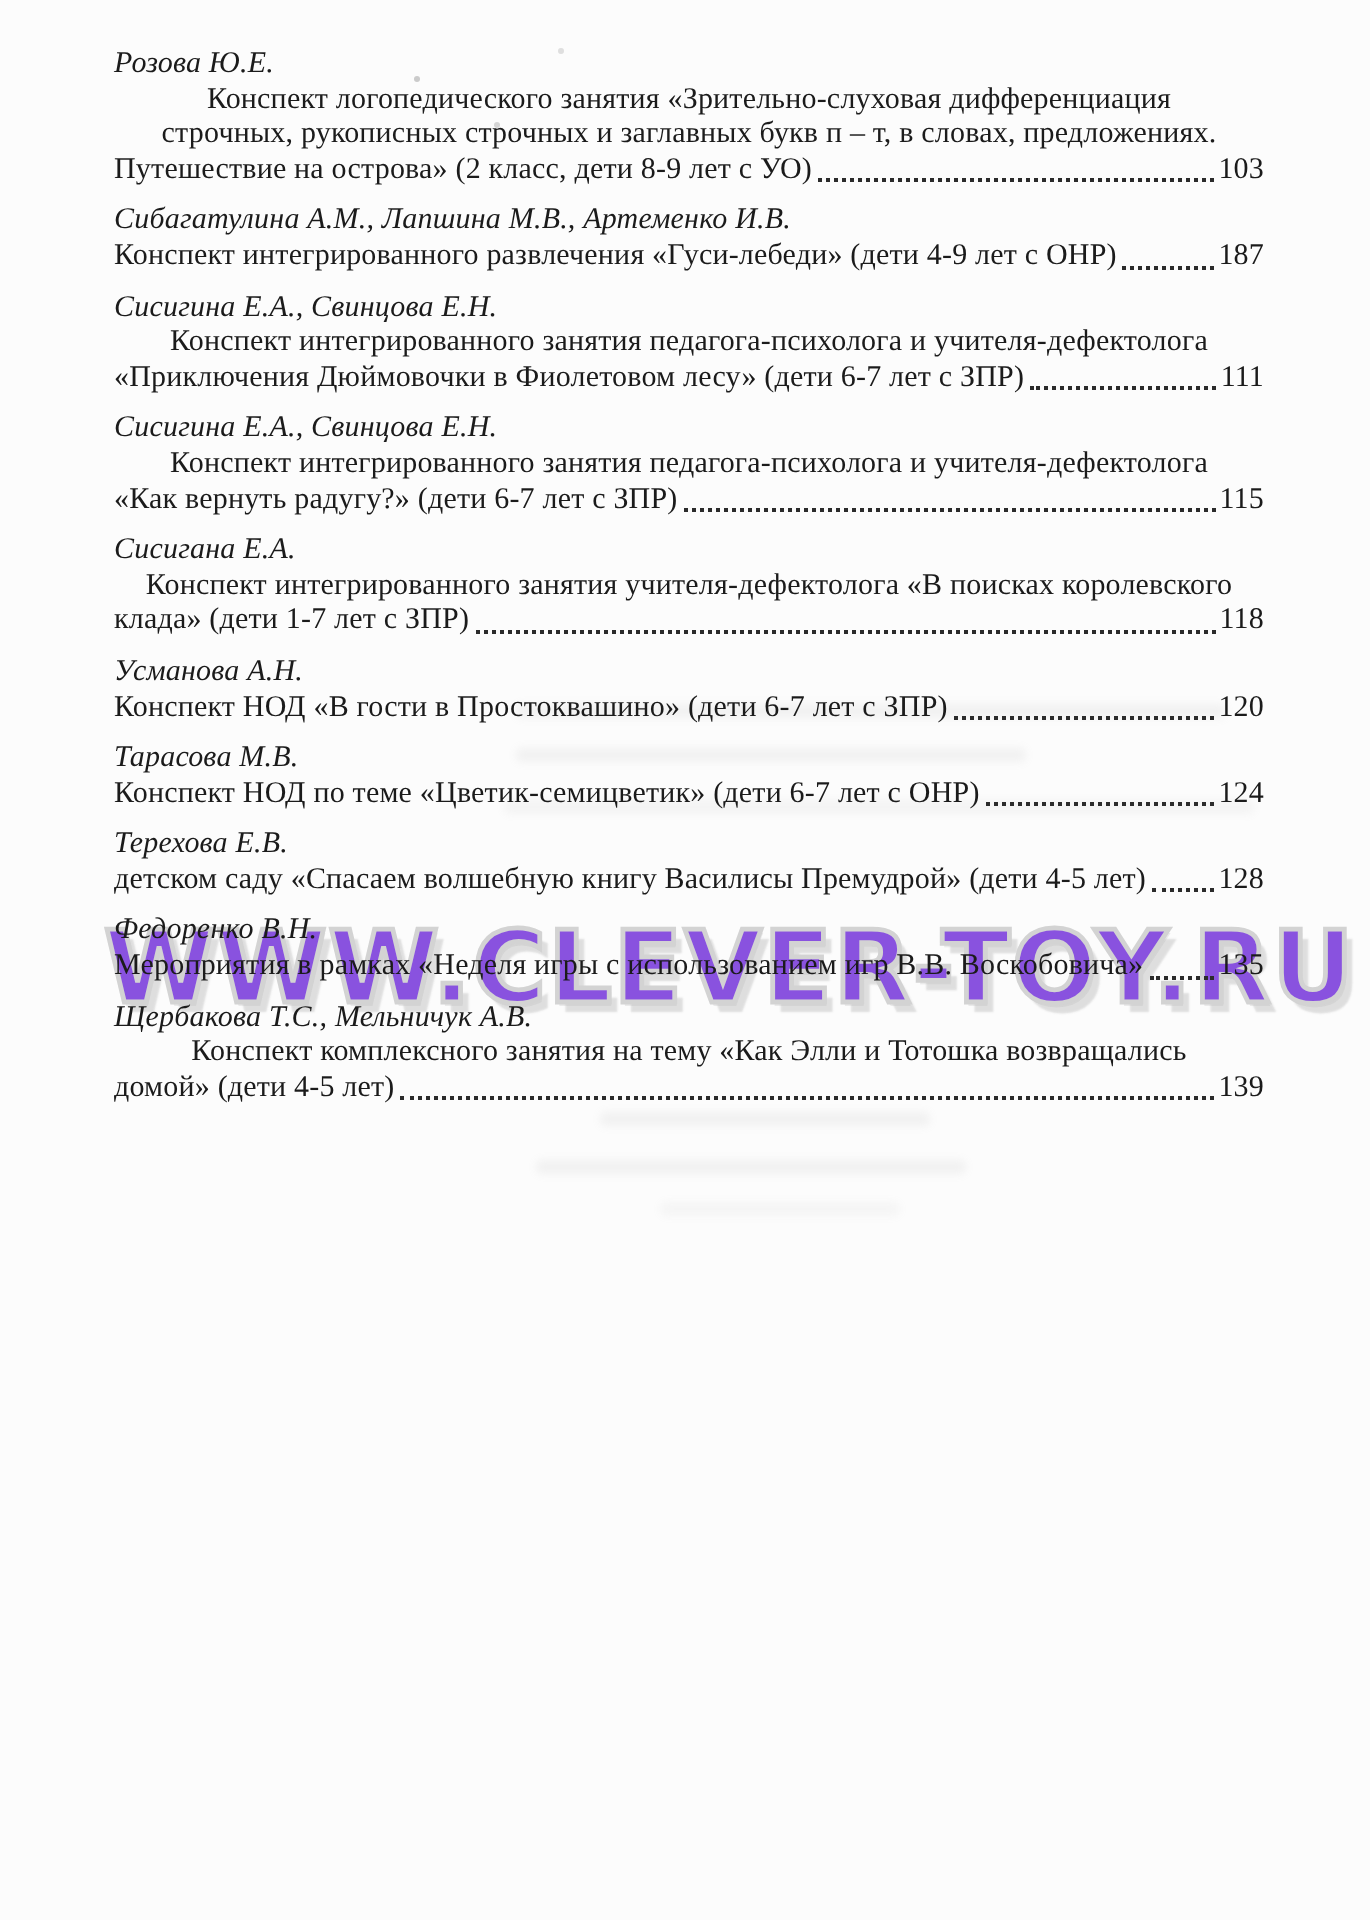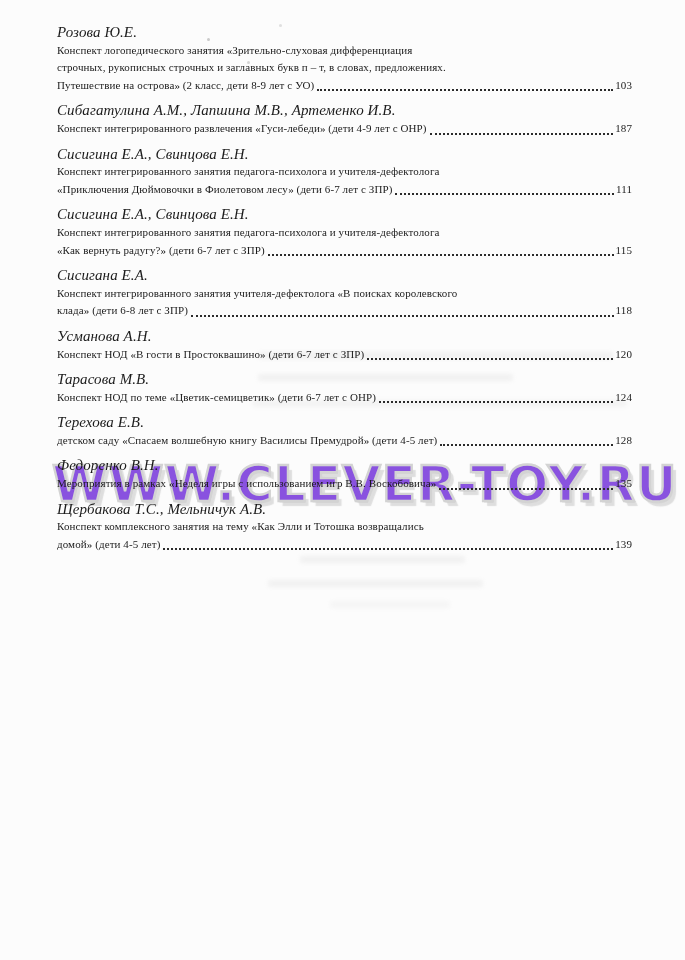--- a/index.html
+++ b/index.html
@@ -23,24 +23,25 @@
   }
   .entry{margin:0 0 8px 0;}
   .authors{
     font-style:italic;
     font-size:15px;
     line-height:17.6px;
     white-space:nowrap;
     letter-spacing:.1px;
   }
   .line{
-    font-size:11px;
+    font-size:15px;
     line-height:17.6px;
     white-space:nowrap;
     letter-spacing:.1px;
+    text-align:center;
   }
   .line.last{display:flex;}
   .line.last .t{white-space:nowrap;}
   .leader{
     flex:1 1 auto;
     min-width:8px;
     margin:0 2px 3px 3px;
     border-bottom:2px dotted #2b2b2b;
   }
   .pg{white-space:nowrap;}
@@ -145,21 +146,21 @@
         <span class="pg">115</span>
       </div>
     </section>
 
     <section class="entry">
       <div class="authors">Сисигана Е.А.</div>
       <div>
           <div class="line">Конспект интегрированного занятия учителя-дефектолога «В поисках королевского</div>
         </div>
       <div class="line last">
-        <span class="t">клада» (дети 6-8 лет с ЗПР)</span>
+        <span class="t">клада» (дети 1-7 лет с ЗПР)</span>
         <span class="leader"></span>
         <span class="pg">118</span>
       </div>
     </section>
 
     <section class="entry">
       <div class="authors">Усманова А.Н.</div>
       <div></div>
       <div class="line last">
         <span class="t">Конспект НОД «В гости в Простоквашино» (дети 6-7 лет с ЗПР)</span>

